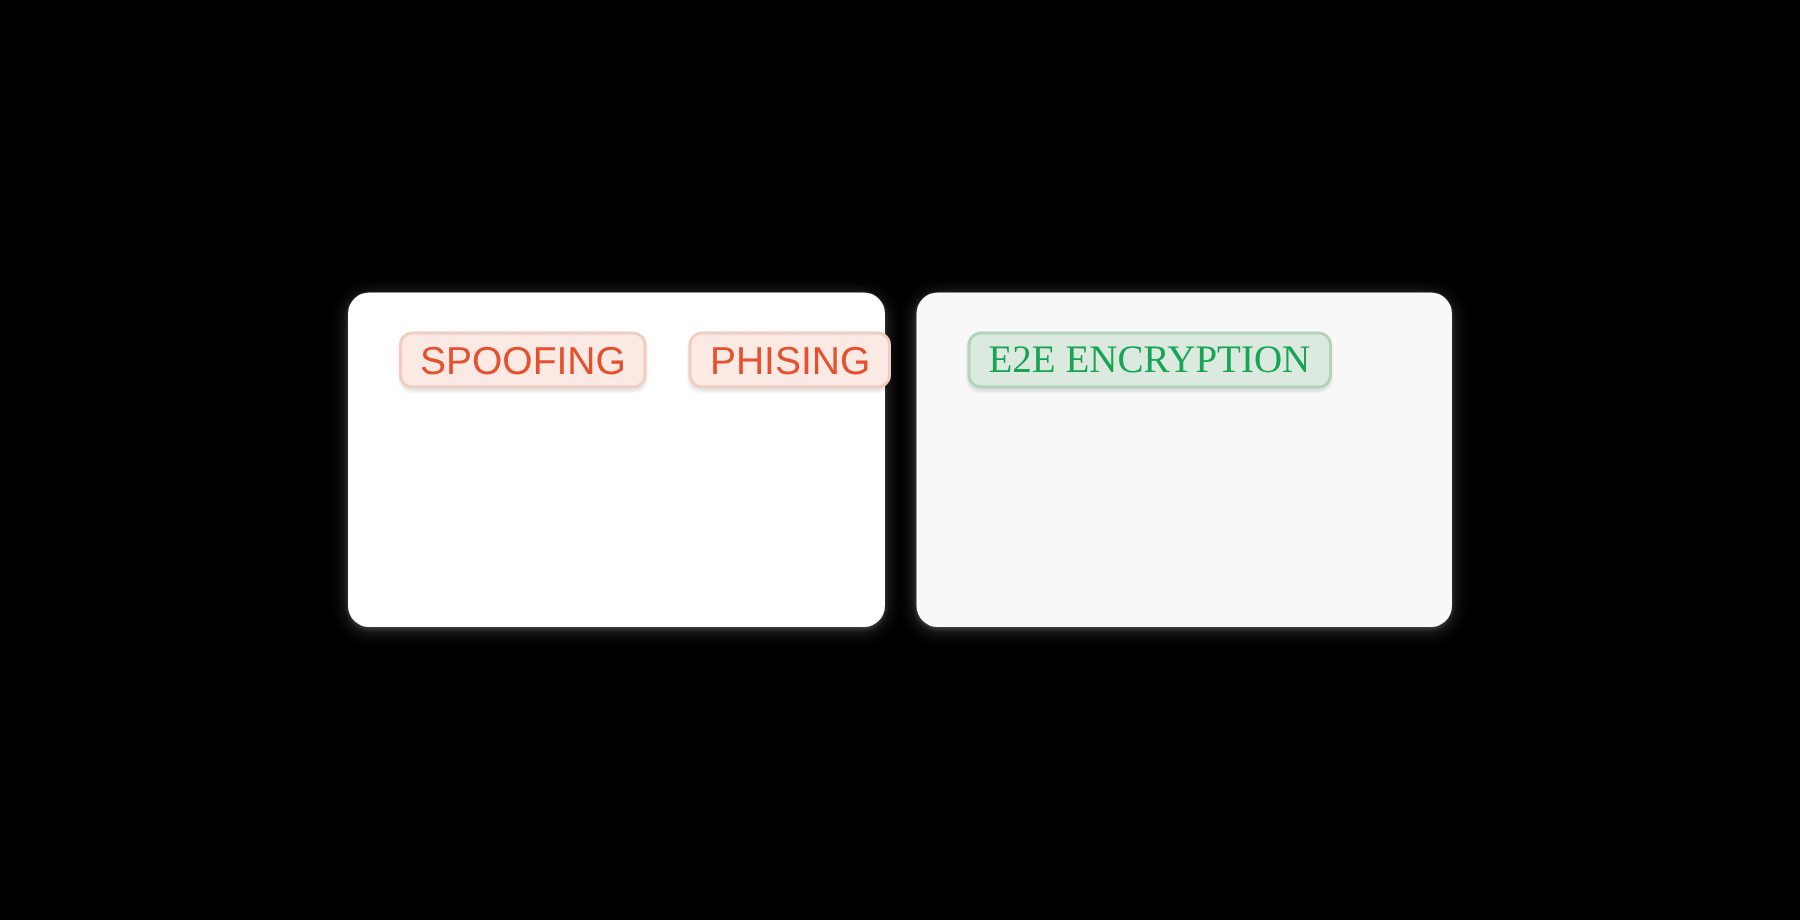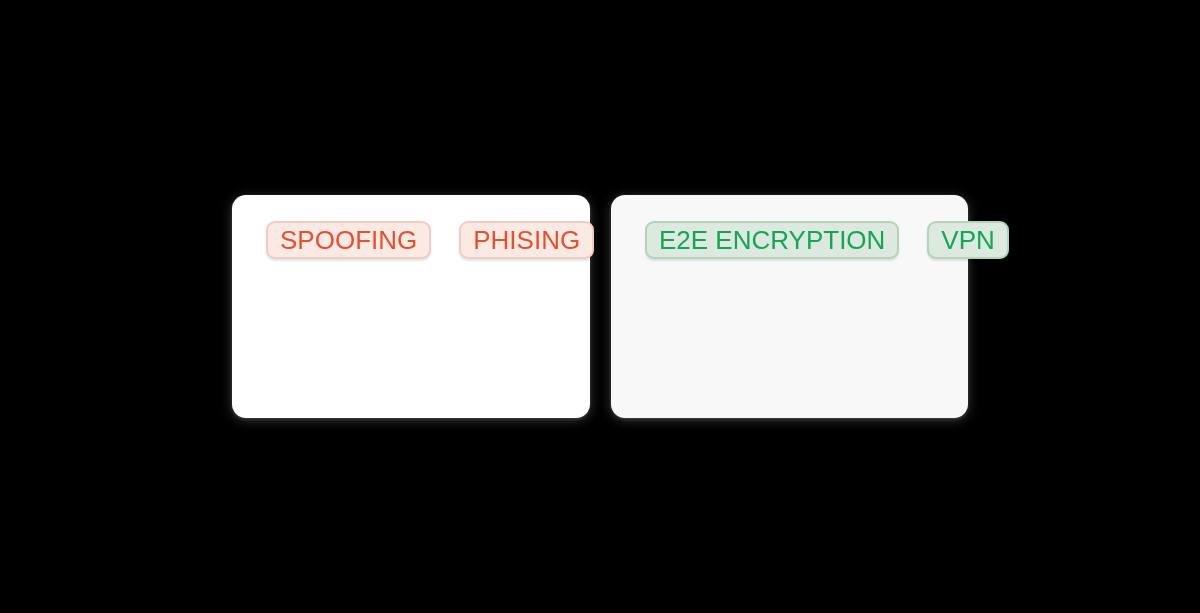--- a/index.html
+++ b/index.html
@@ -51,27 +51,27 @@
   }
   .threat .chip{
     color:var(--threat-text);
     background:var(--threat-chip-bg);
     border-color:var(--threat-chip-border);
   }
   .protection .chip{
     color:var(--protection-text);
     background:var(--protection-chip-bg);
     border-color:var(--protection-chip-border);
+    font-family:Liberation Serif, serif;
   }
 </style>
 </head>
 <body>
 
 <div class="stage">
   <section class="card threat">
       <span class="chip">SPOOFING</span>
       <span class="chip">PHISING</span>
     </section>
   <section class="card protection">
       <span class="chip">E2E ENCRYPTION</span>
-      <span class="chip">VPN</span>
     </section>
 </div>
 
 </body></html>

